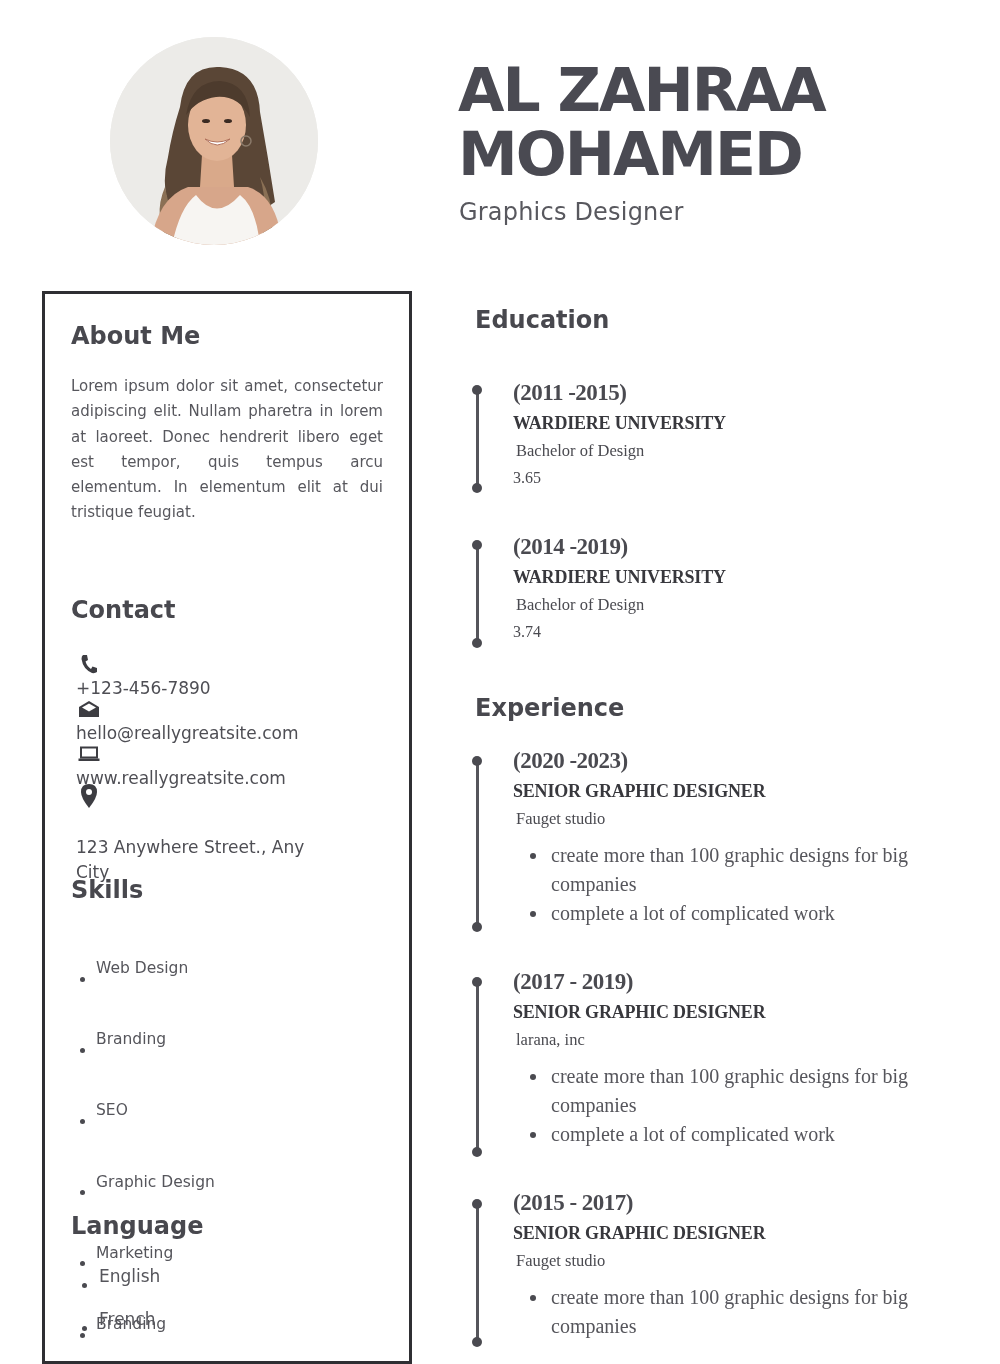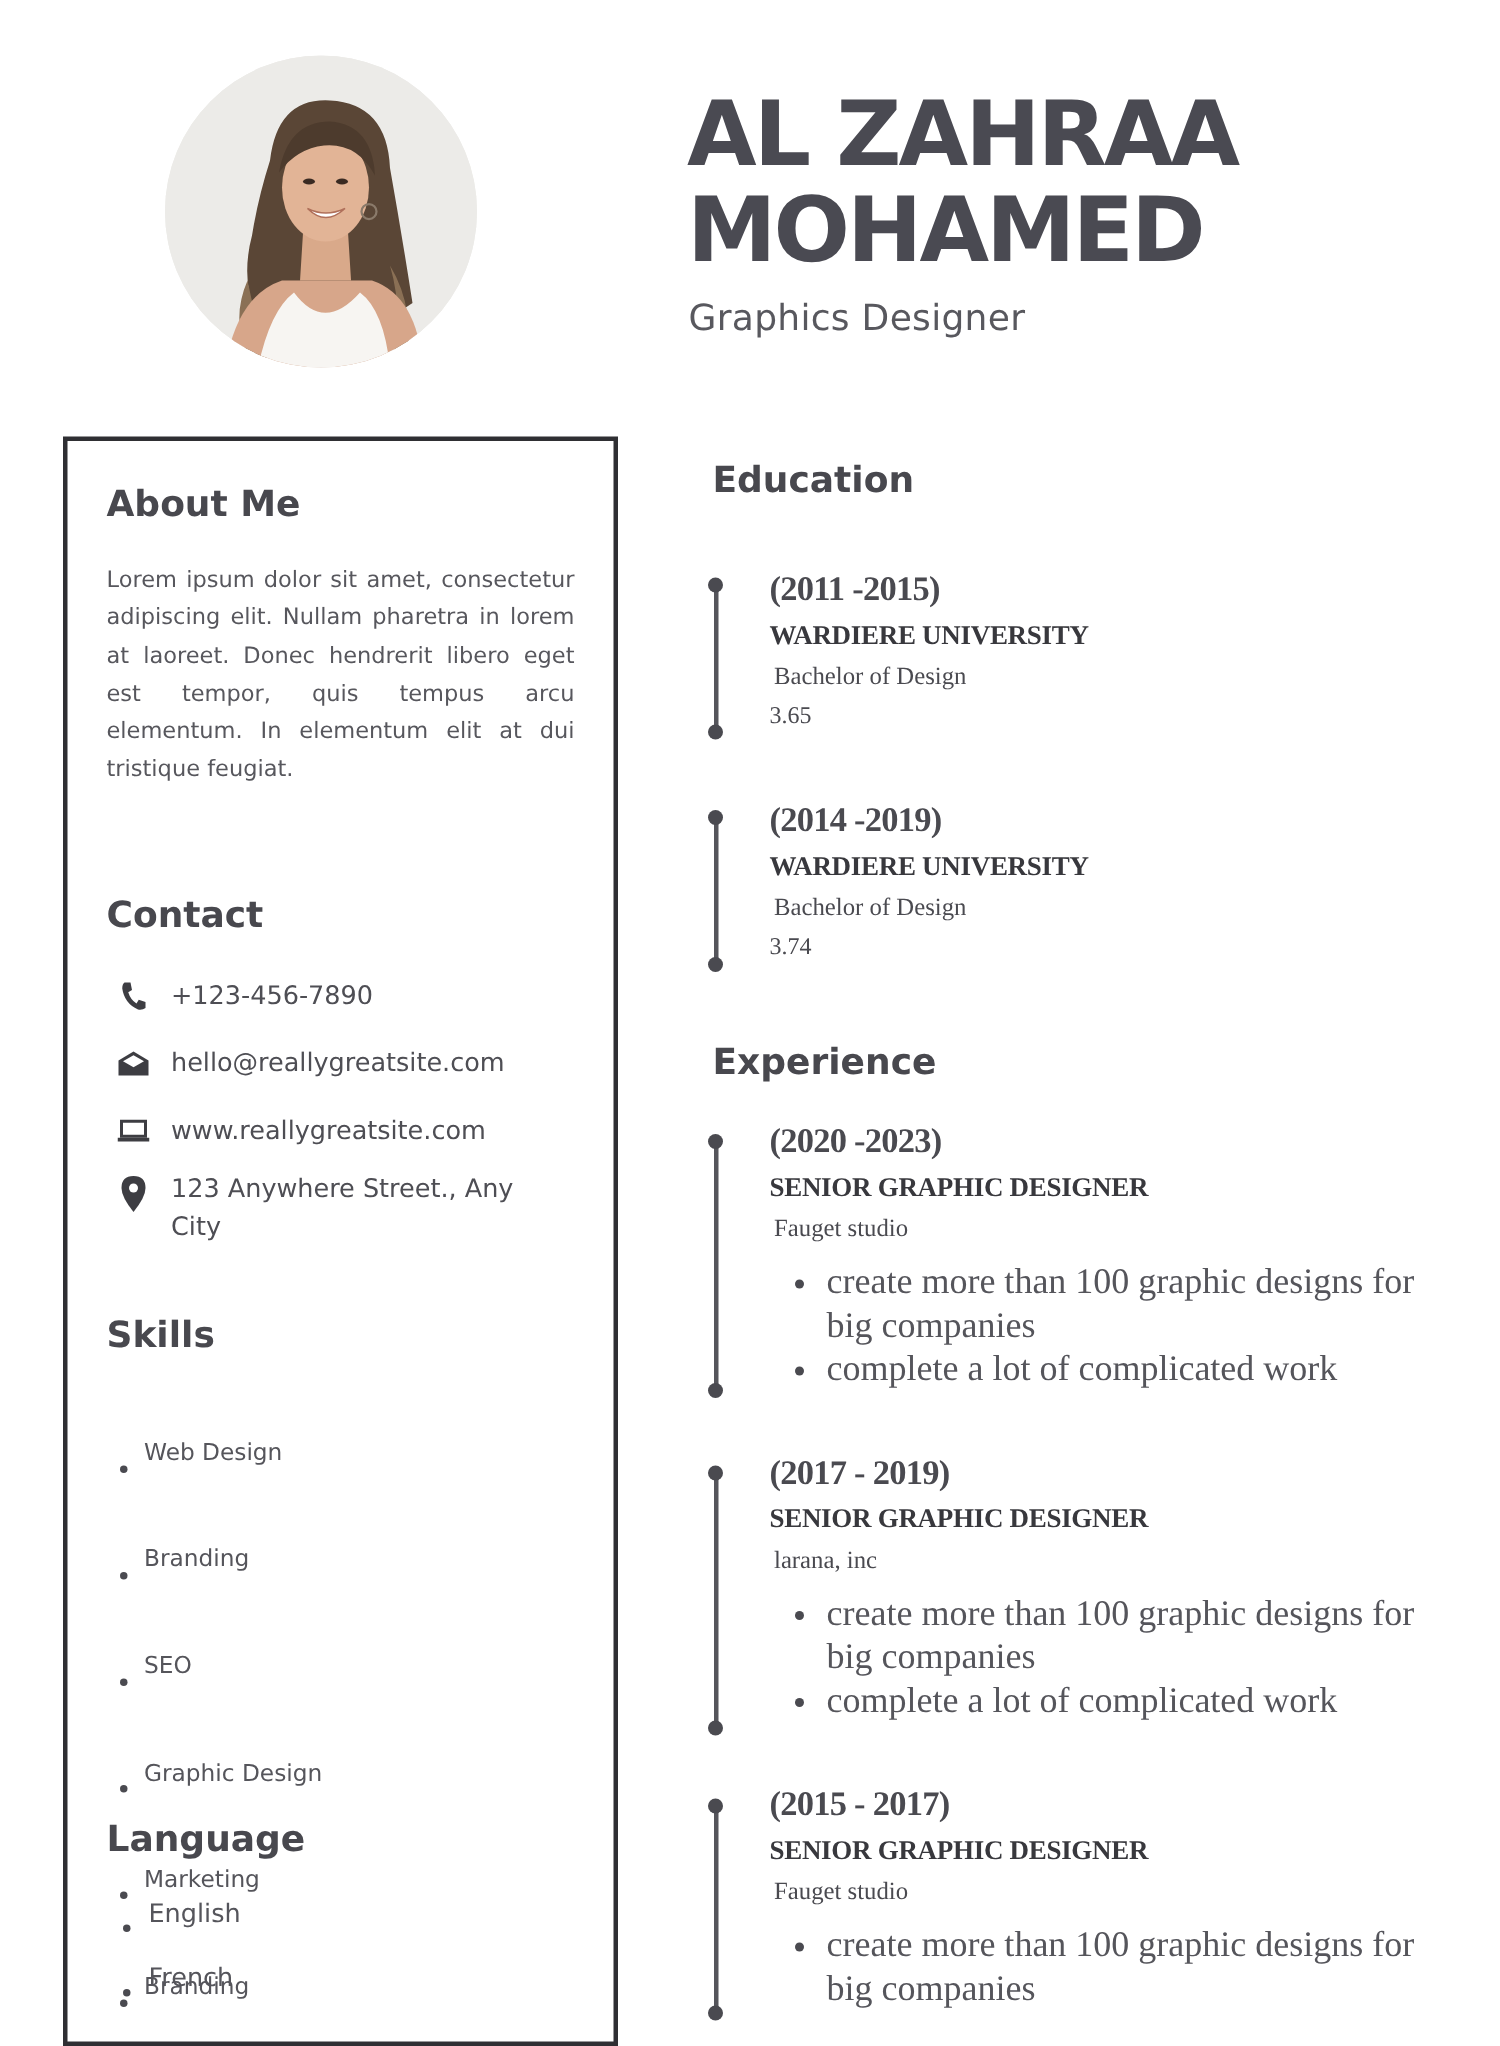--- a/index.html
+++ b/index.html
@@ -10,21 +10,21 @@
   .avatar { position: absolute; left: 110px; top: 37px; width: 208px; height: 208px; border-radius: 50%; background: #ecebe8; overflow: hidden; }
   .name { position: absolute; left: 458px; top: 58px; font-family: "DejaVu Sans", sans-serif; font-weight: bold; font-size: 60px; line-height: 64px; color: #4a4a52; letter-spacing: -2px; }
   .name .line { display: block; }
   .role { position: absolute; left: 459px; top: 198px; font-family: "DejaVu Sans", sans-serif; font-size: 24px; color: #58585e; letter-spacing: 0.2px; }
 
   
   .leftbox { position: absolute; left: 42px; top: 291px; width: 370px; height: 1073px; border: 3px solid #2f2f33; border-bottom-width: 3px; }
   .sec-title { position: absolute; font-family: "DejaVu Sans", sans-serif; font-weight: bold; font-size: 24px; color: #48484e; }
   .about-text { position: absolute; left: 71px; top: 374px; width: 312px; font-family: "DejaVu Sans", sans-serif; font-size: 15px; line-height: 25.3px; color: #57575d; text-align: justify; }
 
-  .contact-row { position: absolute; left: 76px; display: flex; align-items: flex-start; font-family: "DejaVu Sans", sans-serif; font-size: 17px; color: #4e4e54; }
+  .contact-row { position: absolute; left: 76px; display: flex; align-items: flex-start; font-family: "DejaVu Sans", sans-serif; font-size: 17px; color: #4e4e54; flex-direction: column; }
   .contact-row .ic { width: 26px; height: 24px; margin-right: 12px; display: flex; align-items: center; justify-content: center; }
   .contact-row .txt { line-height: 25px; width: 260px; }
 
   .bullet-list { position: absolute; list-style: none; font-family: "DejaVu Sans", sans-serif; color: #55555b; }
   .bullet-list li { position: relative; padding-left: 20px; }
   .bullet-list li::before { content: ""; position: absolute; left: 4px; top: 50%; width: 5px; height: 5px; margin-top: -2px; border-radius: 50%; background: #4a4a50; }
   .skills li { font-size: 15.5px; height: 43.2px; line-height: 22px; margin-top: 28px; }
   .langs li { font-size: 17px; height: 42.5px; line-height: 24px; padding-left: 23px; }
   .langs li::before { left: 6px; }
 
@@ -34,21 +34,21 @@
   .timeline .dot { position: absolute; left: 1px; width: 10px; height: 10px; border-radius: 50%; background: #4a4a50; }
   .timeline .dot.top { top: 0; }
   .timeline .dot.bottom { bottom: 0; }
 
   .entry { position: absolute; left: 513px; font-family: Liberation Serif, serif; }
   .entry .years { font-weight: bold; font-size: 23px; color: #4a4a50; line-height: 30px; letter-spacing: -0.5px; }
   .entry .org { font-weight: bold; font-size: 18px; color: #38383d; margin-top: 4px; line-height: 22px; letter-spacing: -0.2px; }
   .entry .sub { font-size: 16.5px; color: #4a4a50; margin-top: 5px; line-height: 24px; padding-left: 3px; }
   .entry .gpa { font-size: 16px; color: #4a4a50; margin-top: 3px; line-height: 24px; }
   .entry ul { list-style: none; margin-top: 10px; }
-  .entry ul li { position: relative; padding-left: 38px; font-size: 24px; line-height: 29px; color: #55555b; width: 450px; }
+  .entry ul li { position: relative; padding-left: 38px; font-size: 20px; line-height: 29px; color: #55555b; width: 450px; }
   .entry ul li::before { content: ""; position: absolute; left: 17px; top: 12px; width: 6px; height: 6px; border-radius: 50%; background: #4a4a50; }
 </style>
 </head>
 <body>
 
 <div class="avatar" aria-label="profile-photo-smiling-woman">
   <svg width="208" height="208" viewBox="0 0 208 208">
     <rect width="208" height="208" fill="#ecebe8"></rect>
 
     <path d="M70 70 Q75 28 110 30 Q148 32 150 75 Q158 120 165 165 L150 175 L62 178 Q50 150 58 120 Q62 95 70 70 Z" fill="#5a4636"></path>
@@ -103,21 +103,21 @@
 </div>
 <div class="contact-row" style="top:742px;">
   <span class="ic">
     <svg width="22" height="16" viewBox="0 0 22 16">
         <rect x="3" y="1.5" width="16" height="10" fill="none" stroke="#3d3d42" stroke-width="2"></rect>
         <rect x="0.5" y="12.5" width="21" height="2.5" fill="#3d3d42"></rect>
       </svg>
   </span>
   <span class="txt">www.reallygreatsite.com</span>
 </div>
-<div class="contact-row" style="top:781px;">
+<div class="contact-row" style="top:781px;gap:24px;">
   <span class="ic" style="height:30px;">
     <svg width="18" height="26" viewBox="0 0 18 26">
         <path d="M9 1 Q17 1 17 9 Q17 15 9 25 Q1 15 1 9 Q1 1 9 1 Z" fill="#3d3d42"></path>
         <circle cx="9" cy="9" r="3" fill="#ffffff"></circle>
       </svg>
   </span>
   <span class="txt">123 Anywhere Street., Any City</span>
 </div>
 
 <div class="sec-title" style="left:71px; top:876px;">Skills</div>

